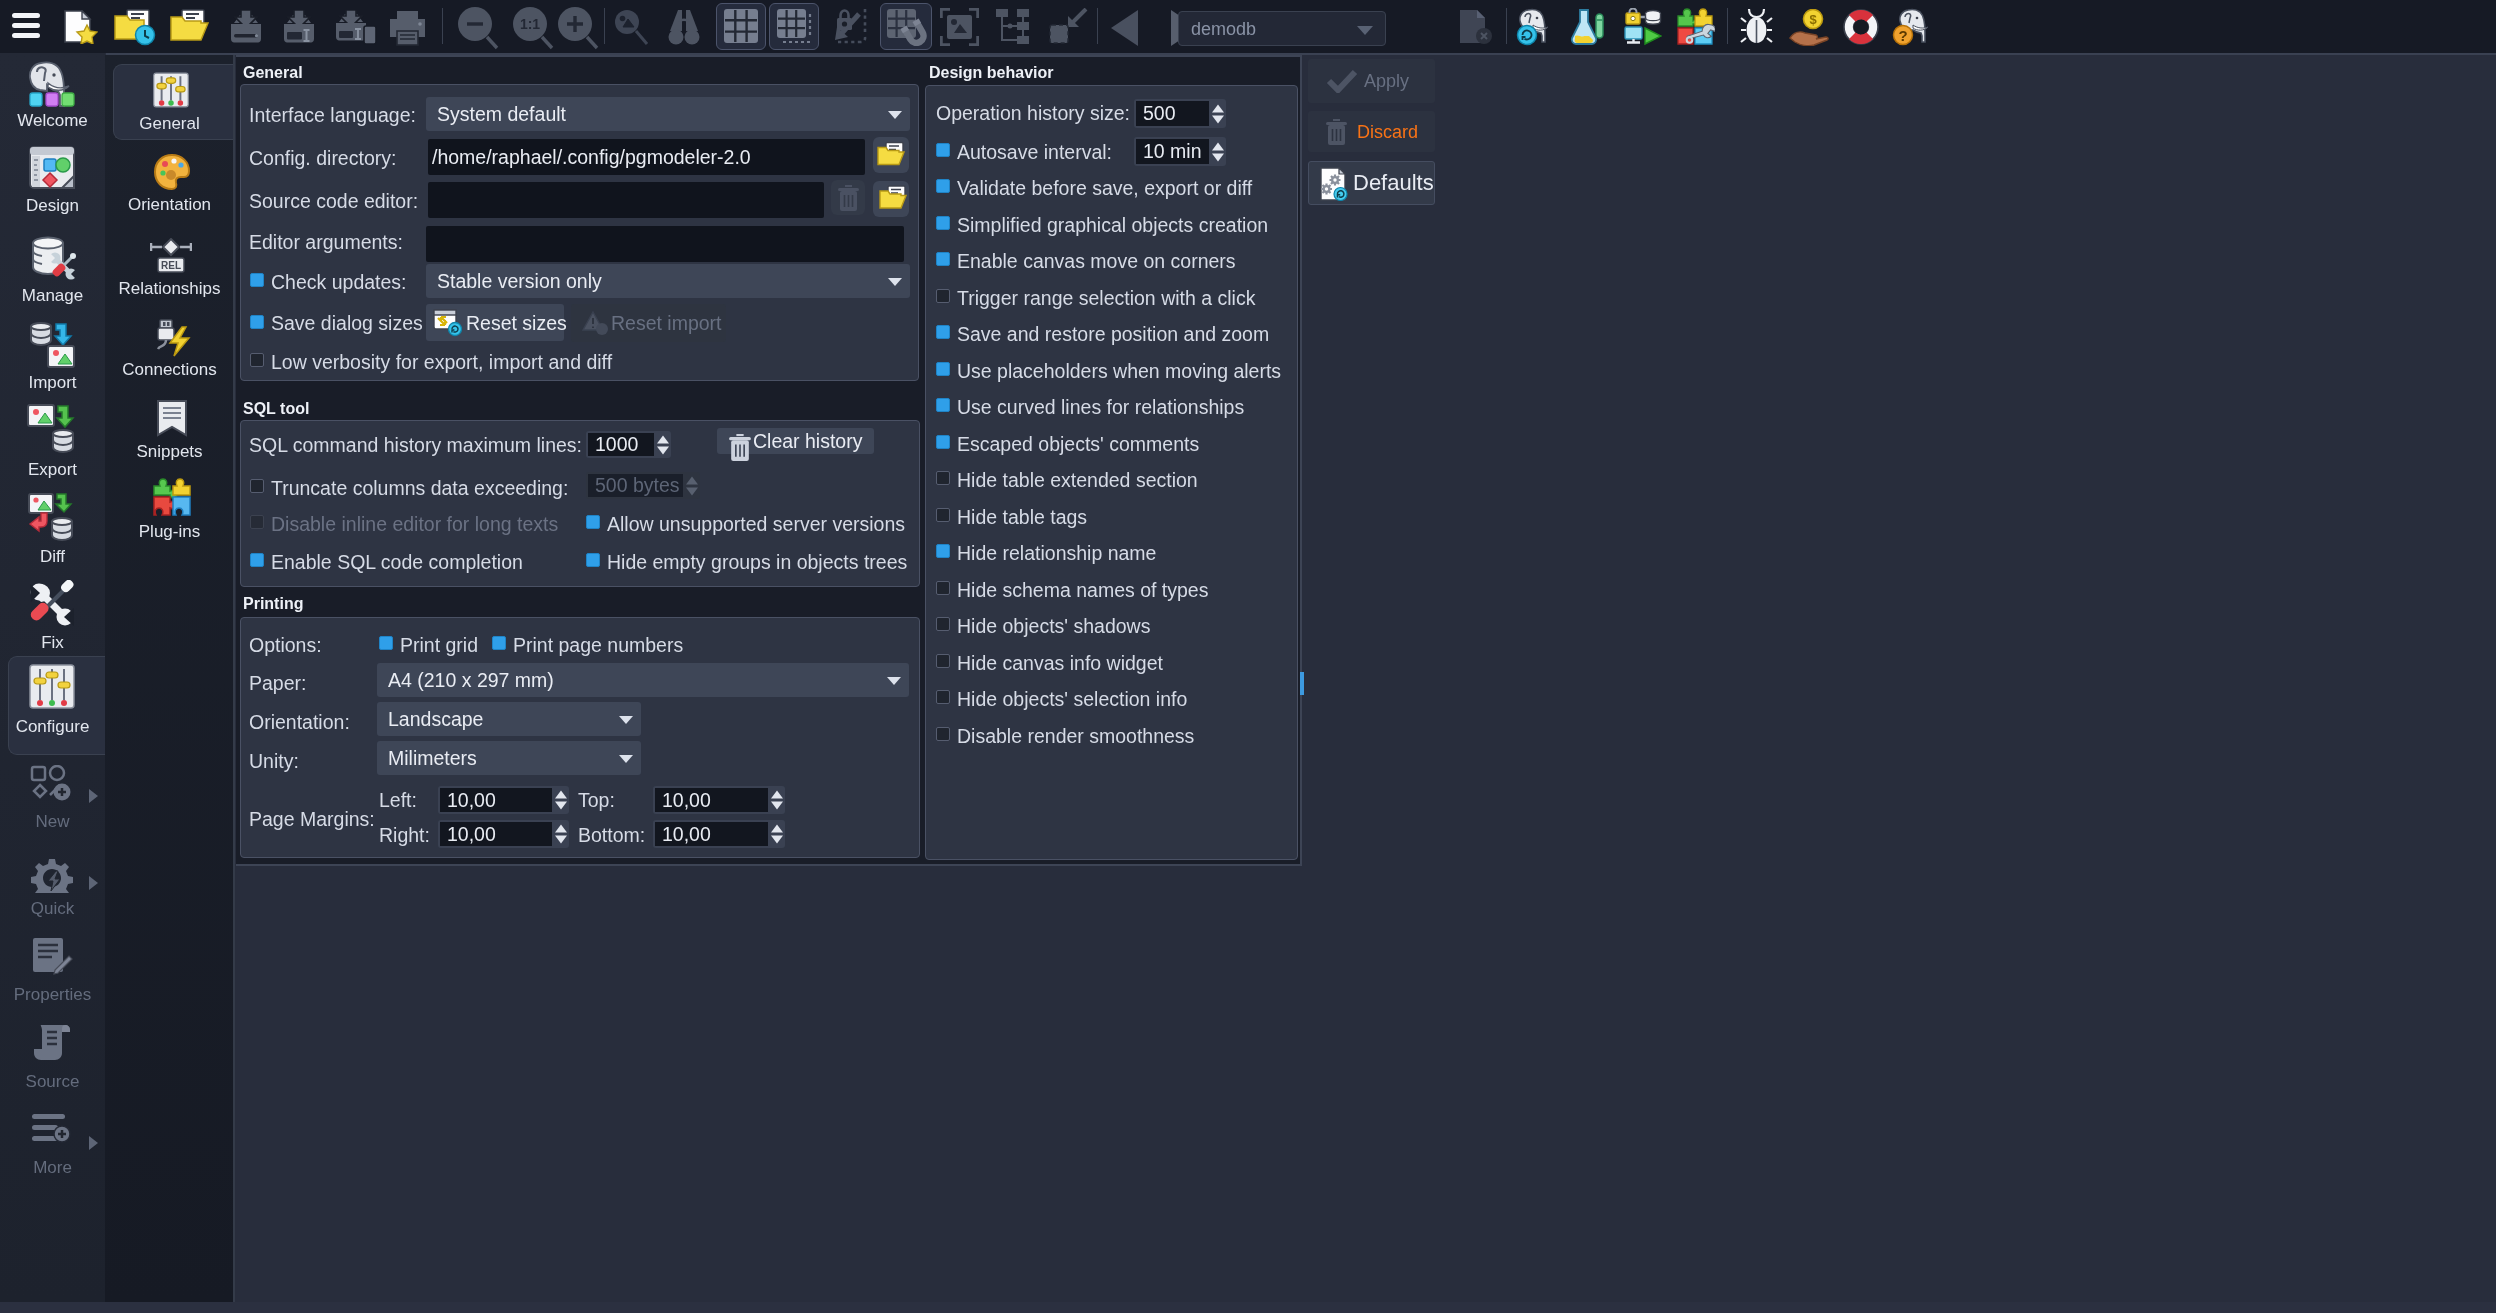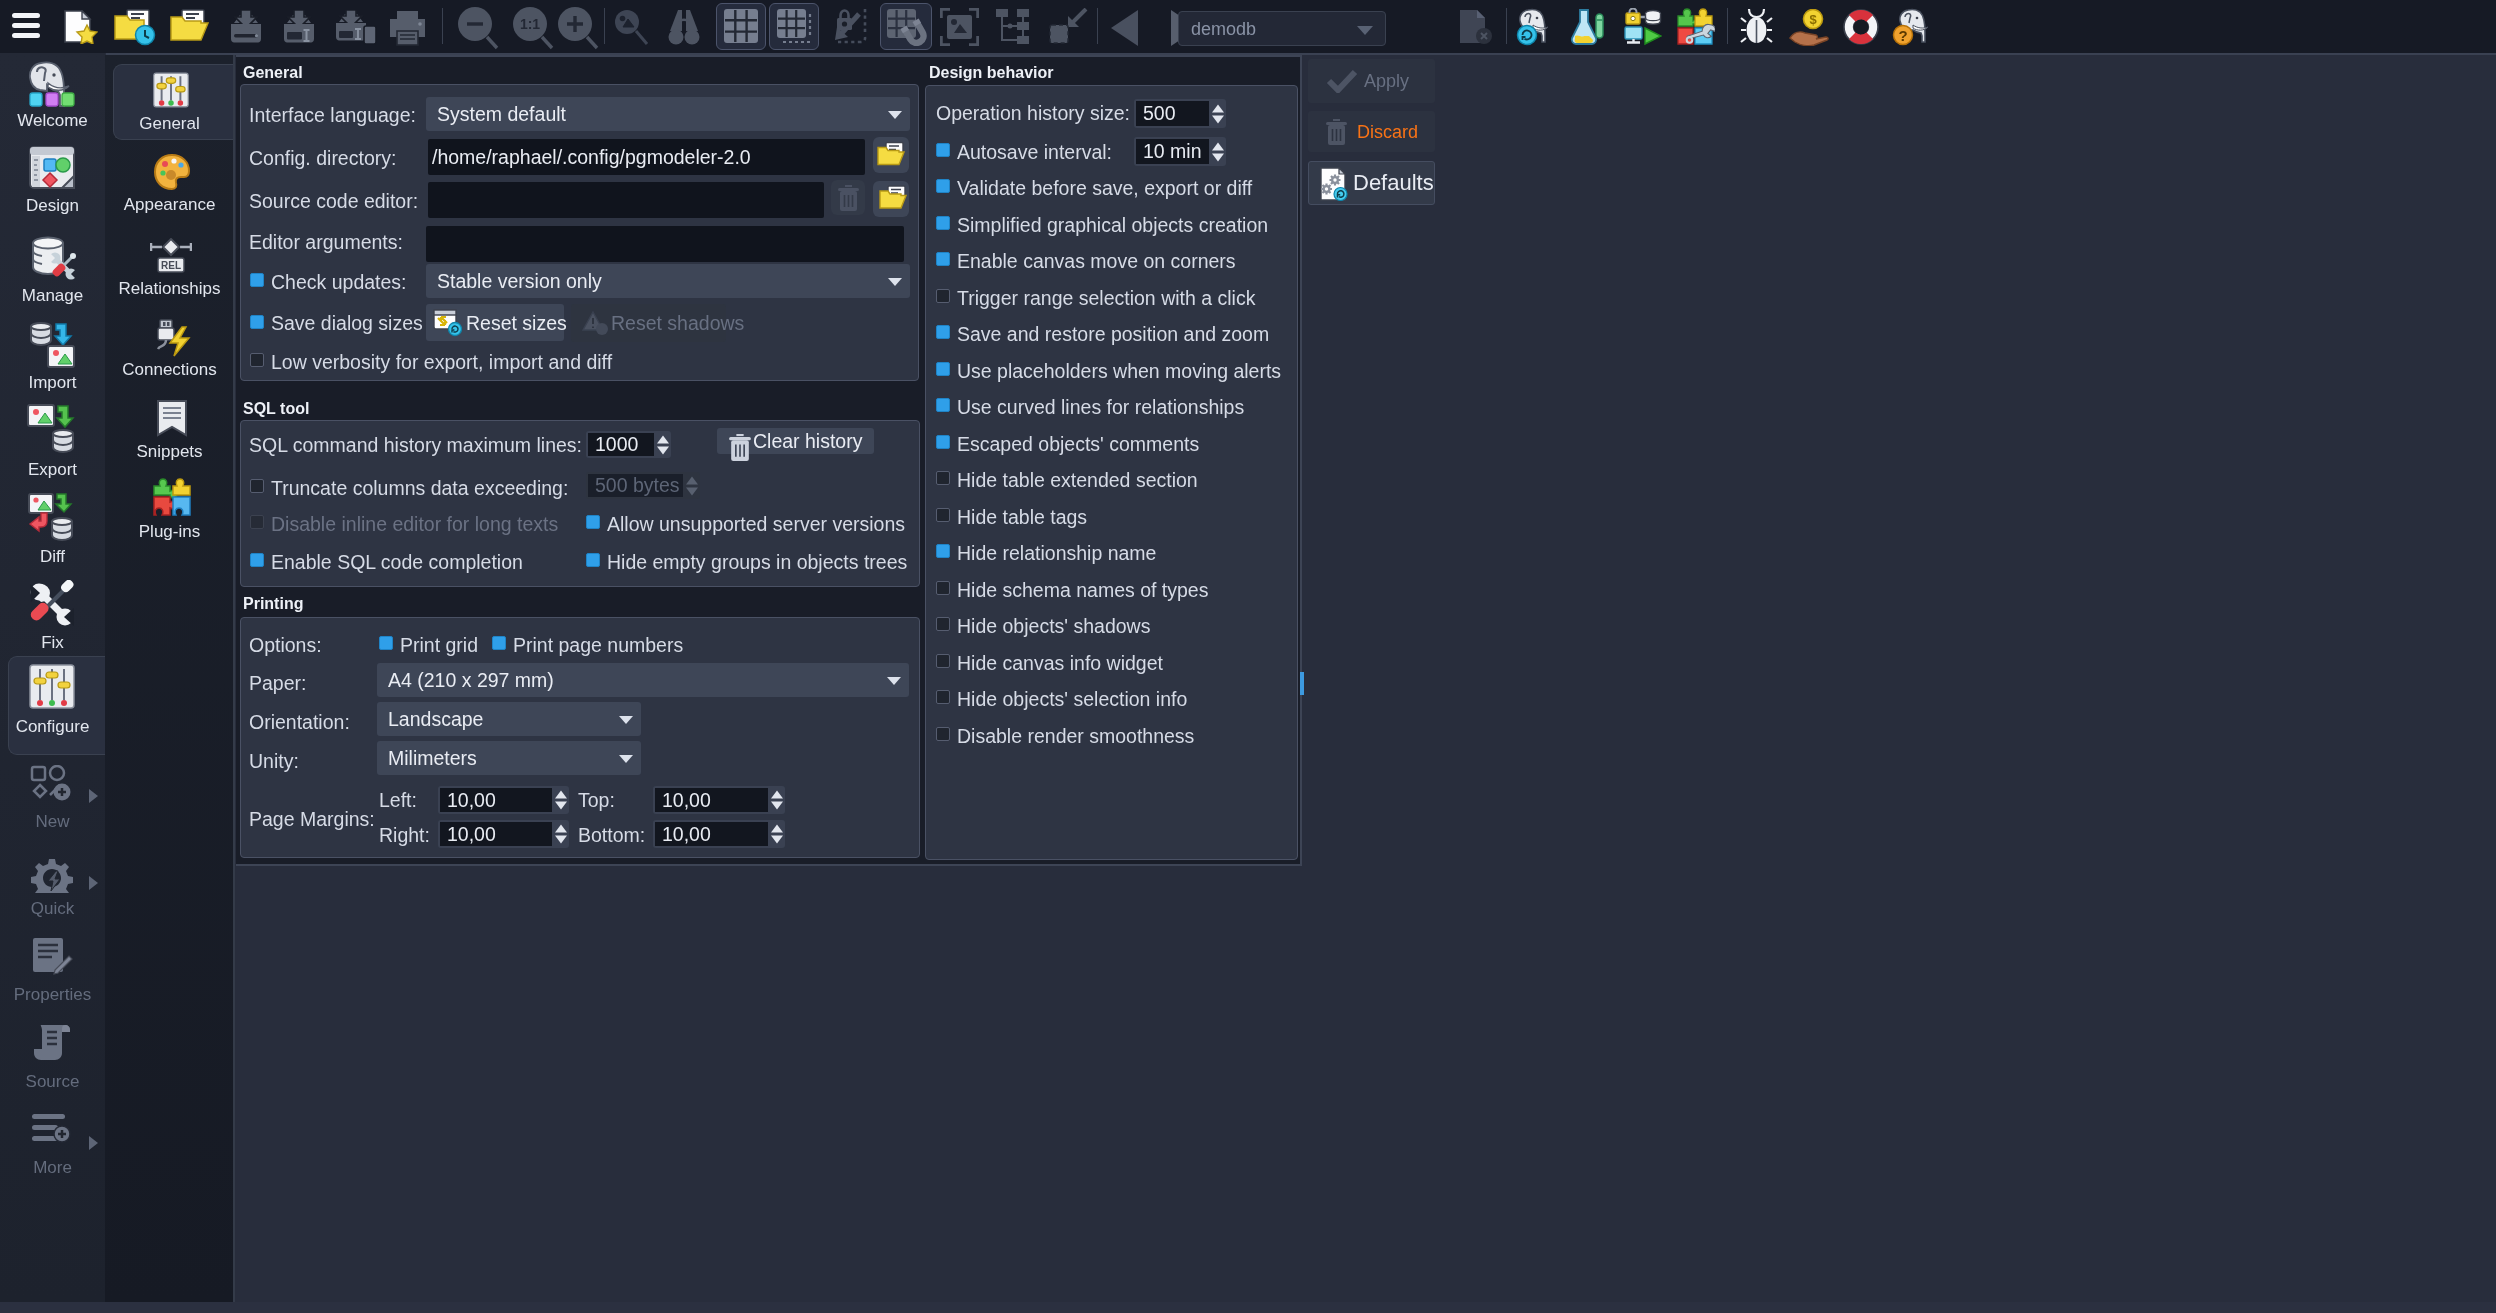--- a/index.html
+++ b/index.html
@@ -483,21 +483,21 @@
 </svg>
 
 <svg style="left:152px;top:477px;" width="40" height="40" viewBox="0 0 40 40">
  <path d="M2 9 L8 9 C6 5 8 2 11 2 C14 2 16 5 14 9 L18 9 L18 14 C22 12 25 14 25 17 C25 20 22 22 18 20 L18 18 L2 18 Z" fill="#57c84f" stroke="#2a8a2a" stroke-width="1.5"></path>
  <path d="M21 9 L25 9 C23 5 25 2 28 2 C31 2 33 5 31 9 L38 9 L38 18 L21 18 L21 14 Z" fill="#f2d231" stroke="#bc9a10" stroke-width="1.5"></path>
  <path d="M2 20 L18 20 L18 25 C22 23 25 25 25 28 C25 31 22 33 18 31 L18 38 L10 38 C12 34 10 31 7 31 C4 31 2 34 4 38 L2 38 Z" fill="#e8493f" stroke="#a82222" stroke-width="1.5"></path>
  <path d="M21 20 L38 20 L38 38 L30 38 C32 34 30 31 27 31 C24 31 22 34 24 38 L21 38 L21 31 L21 25 Z" fill="#57b8f0" stroke="#1f7fc0" stroke-width="1.5"></path>
 </svg>
 </div>
 <div class="side2item" style="top:114px;">General</div>
-<div class="side2item" style="top:195px;">Appearance</div>
+<div class="side2item" style="top:195px;">Orientation</div>
 <div class="side2item" style="top:279px;">Relationships</div>
 <div class="side2item" style="top:360px;">Connections</div>
 <div class="side2item" style="top:442px;">Snippets</div>
 <div class="side2item" style="top:522px;">Plug-ins</div>
 
 <div class="abs" style="left:236px;top:55px;width:1066px;height:811px;background:#191d28;border-top:2px solid #3d4455;border-right:2px solid #3d4455;border-bottom:2px solid #3d4455;"></div>
 
 <div class="ttl" style="left:243px;top:64px;">General</div>
 <div class="panel" style="left:240px;top:84px;width:679px;height:297px;"></div>
 <div class="lbl" style="left:249px;top:104px;">Interface language:</div>
@@ -545,21 +545,21 @@
     <span style="position:absolute;left:40px;top:50%;transform:translateY(-50%);">Reset sizes</span>
 <svg style="left:7px;top:5px;" width="30" height="28" viewBox="0 0 30 28">
  <rect x="1" y="1" width="22" height="19" rx="2" fill="#fdfdfe" stroke="#3c414d" stroke-width="1.4"></rect>
  <rect x="1" y="1" width="22" height="5" fill="#c9ced8" stroke="#3c414d" stroke-width="1.4"></rect>
  <path d="M5 9 L12 16 M12 16 v-5 M12 16 h-5 M14 14 L8 8 M8 8 v5 M8 8 h5" stroke="#d8b50a" stroke-width="2.2" fill="none"></path>
  <circle cx="22" cy="20" r="6.5" fill="#35c2ea" stroke="#0e85ab" stroke-width="1.3"></circle>
  <path d="M19 20 a3 3 0 1 1 1.4 2.6 M19 23.4 v-2.4 h2.4" stroke="#0d3c4a" stroke-width="1.4" fill="none"></path>
 </svg>
   </div>
 <div class="btn" style="left:571px;top:304px;width:155px;height:38px;background:#2e3440;color:#687082;">
-    <span style="position:absolute;left:40px;top:50%;transform:translateY(-50%);">Reset shadows</span>
+    <span style="position:absolute;left:40px;top:50%;transform:translateY(-50%);">Reset import</span>
 <svg style="left:10px;top:6px;" width="28" height="26" viewBox="0 0 28 26">
  <path d="M12 2 L22 20 L2 20 Z" fill="#4a5160" stroke="#3a4150" stroke-width="1.4"></path>
  <path d="M12 8 v6 M12 16.5 v1.5" stroke="#2e3440" stroke-width="2"></path>
  <circle cx="21" cy="19" r="6" fill="#434a59"></circle>
 </svg>
   </div>
 <div class="cb" style="left:250px;top:353px;"></div>
 <div class="lbl" style="left:271px;top:351px;">Low verbosity for export, import and diff</div>
 
 <div class="ttl" style="left:243px;top:400px;">SQL tool</div>

